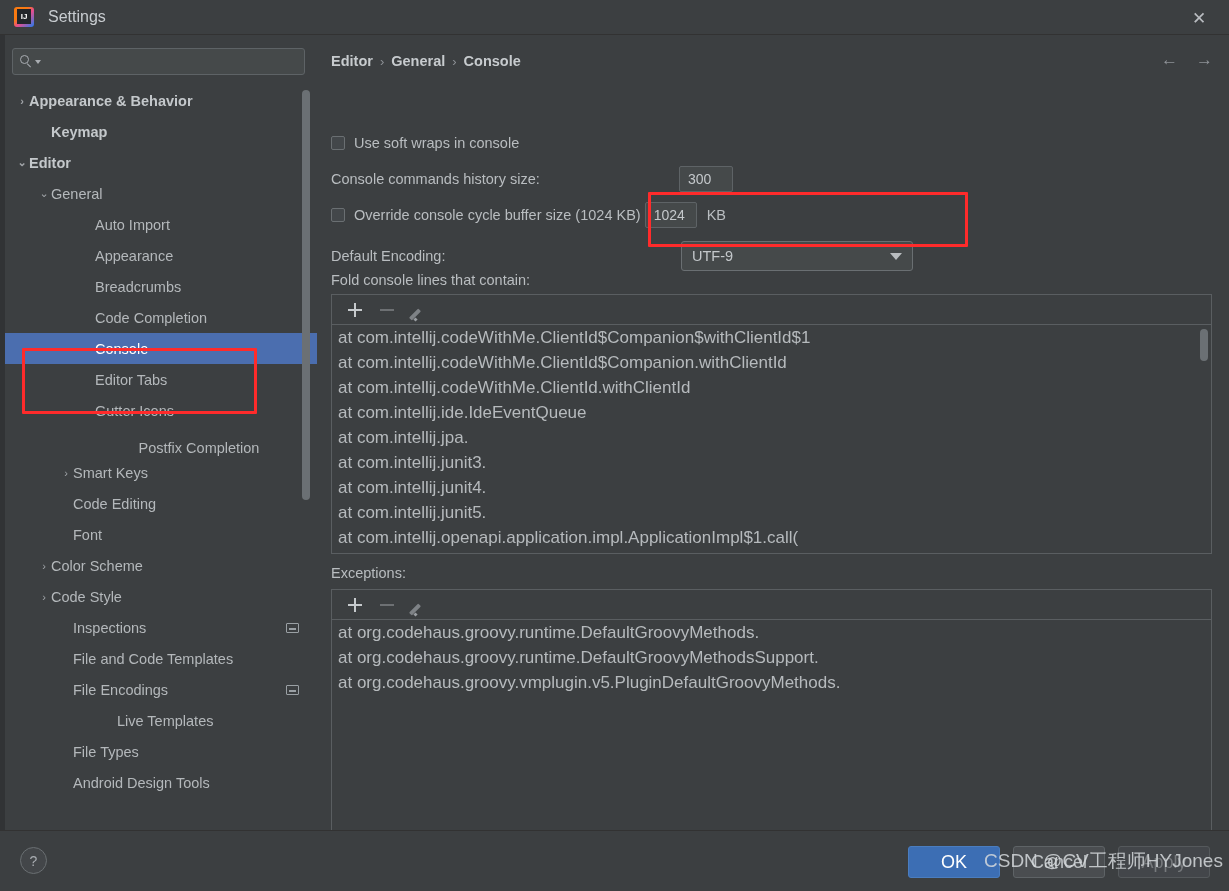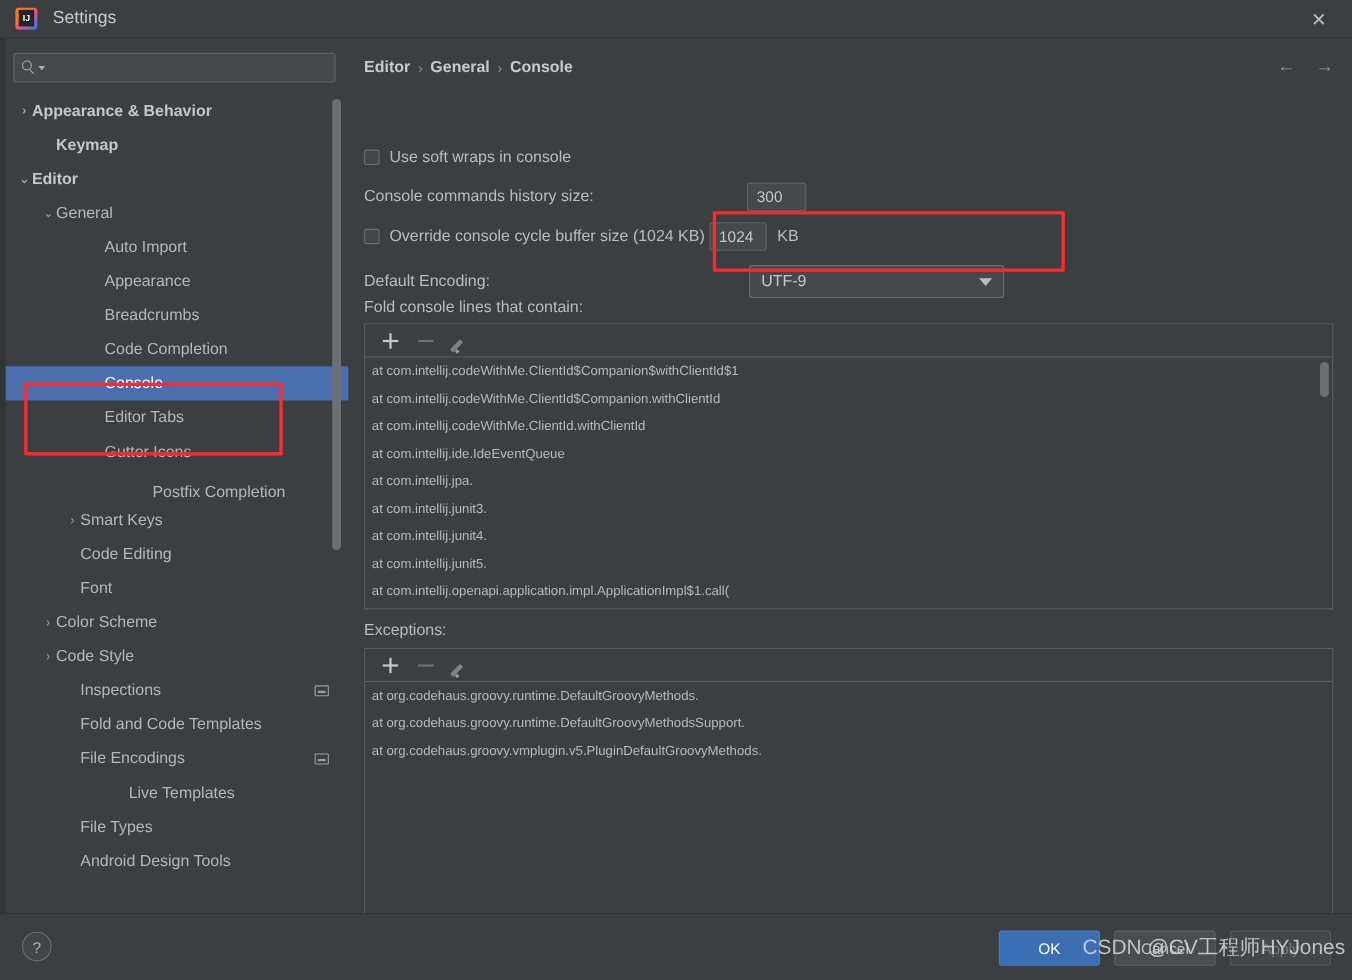--- a/index.html
+++ b/index.html
@@ -219,21 +219,21 @@
     content: ""; position: absolute; left: 2.5px; top: 16px;
     width: 3px; height: 3px; background: #9a9ea2;
     transform: rotate(45deg);
   }
   .list-body {
     position: relative; overflow: hidden;
     height: calc(100% - 30px);
   }
   .list-item {
     height: 25px; line-height: 25px;
-    padding-left: 6px; color: #b6babd; font-size: 12px;
+    padding-left: 6px; color: #b6babd; font-size: 17px;
     white-space: nowrap; cursor: default;
   }
   .list-sb {
     position: absolute; right: 3px; top: 4px;
     width: 8px; height: 32px; background: #6b7074;
     border-radius: 4px; cursor: pointer;
   }
 
   #exc-label { left: 14px; top: 530px; }
 
@@ -247,21 +247,21 @@
   .help-btn {
     position: absolute; left: 20px; top: 847px;
     width: 27px; height: 27px; border-radius: 50%;
     border: 1px solid #6a6f72; background: #434649;
     color: #a9adb2; font-size: 14px;
     display: flex; align-items: center; justify-content: center;
     cursor: pointer;
   }
   .btn {
     position: absolute; height: 32px; border-radius: 3px;
-    font-size: 14px; display: flex; align-items: center;
+    font-size: 18px; display: flex; align-items: center;
     justify-content: center; cursor: pointer;
   }
   #btn-ok {
     left: 908px; top: 846px; width: 92px;
     background: #3c6eb4; border: 1px solid #4a7dbf; color: #ffffff;
   }
   #btn-cancel {
     left: 1013px; top: 846px; width: 92px;
     background: #4a4d50; border: 1px solid #5e6366; color: #bcc0c3;
   }
@@ -369,21 +369,21 @@
           <span class="arrow">›</span>
           <span class="row-label">Code Style</span>
         </div>
         <div class="tree-row" style="padding-left: 54px;">
           <span class="arrow empty">&nbsp;</span>
           <span class="row-label">Inspections</span>
           <span class="row-badge"></span>
         </div>
         <div class="tree-row" style="padding-left: 54px;">
           <span class="arrow empty">&nbsp;</span>
-          <span class="row-label">Fold and Code Templates</span>
+          <span class="row-label">File and Code Templates</span>
         </div>
         <div class="tree-row" style="padding-left: 54px;">
           <span class="arrow empty">&nbsp;</span>
           <span class="row-label">File Encodings</span>
           <span class="row-badge"></span>
         </div>
         <div class="tree-row" style="padding-left: 54px; gap: 44px;">
           <span class="arrow empty">&nbsp;</span>
           <span class="row-label">Live Templates</span>
         </div>

